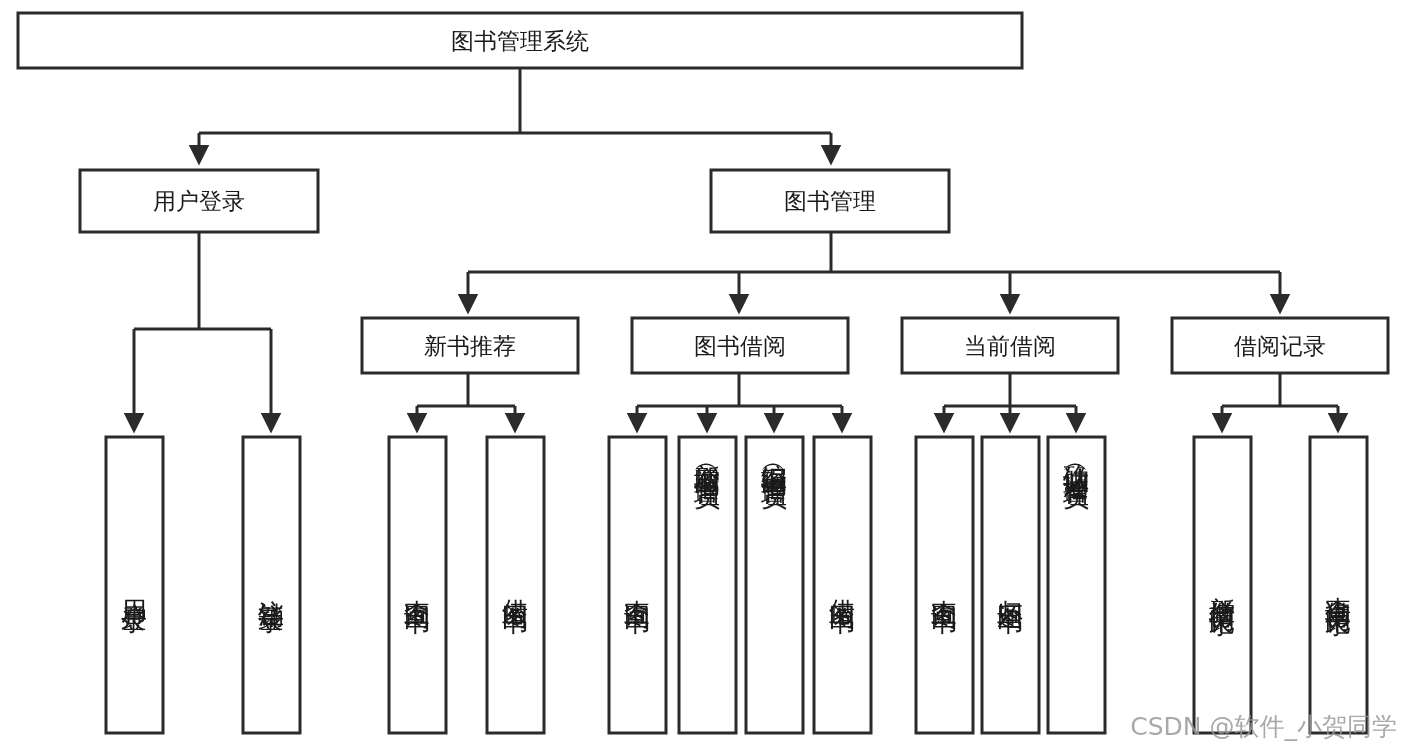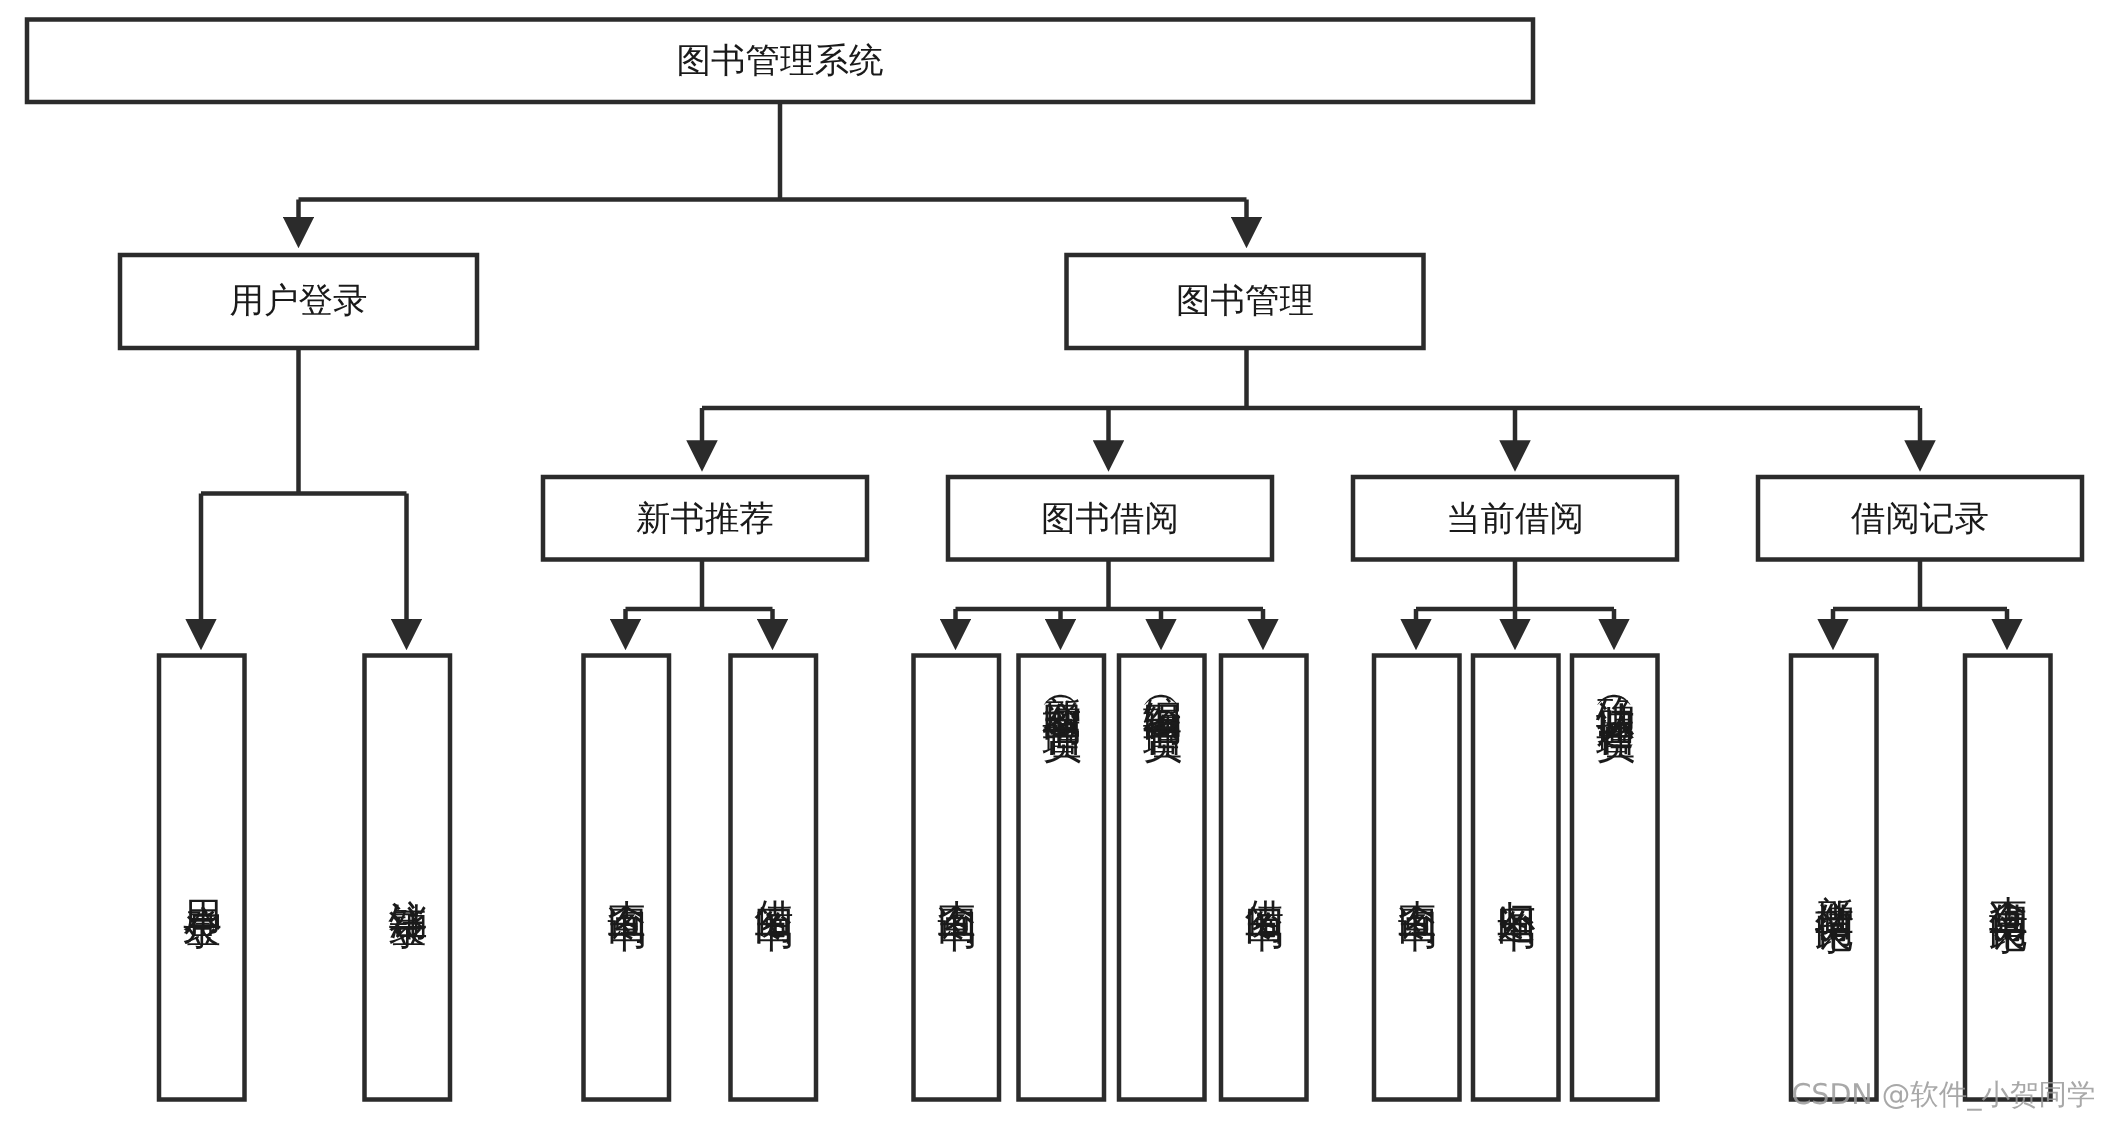--- a/index.html
+++ b/index.html
@@ -68,21 +68,21 @@
     letter-spacing: 3px;
     color: #1a1a1a;
     white-space: nowrap;
     text-align: center;
   }
   #watermark {
     position: absolute;
     right: 8px;
     bottom: 4px;
     font-family: "DejaVu Sans", "Liberation Sans", sans-serif;
-    font-size: 19px;
+    font-size: 25px;
     color: #9a9a9a;
     opacity: 0.85;
     white-space: nowrap;
     user-select: none;
   }
 </style>
 </head>
 <body>
 
 <div id="diagram-root">

